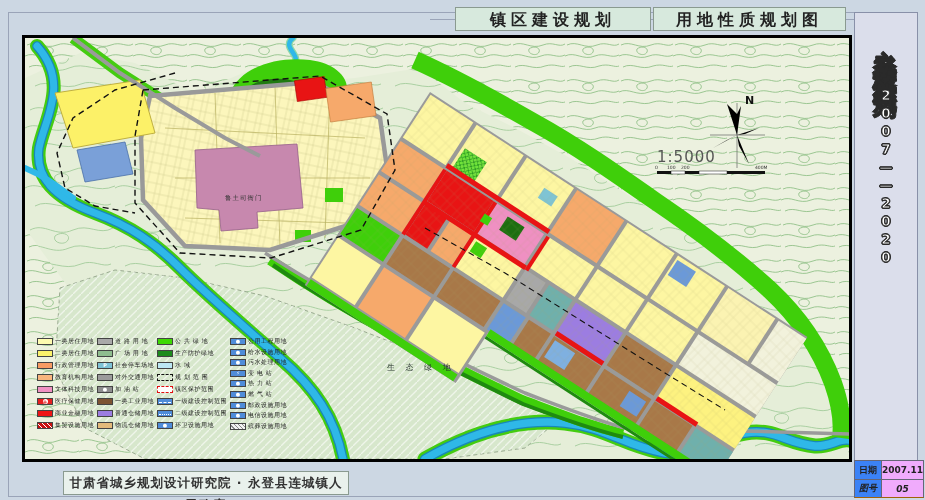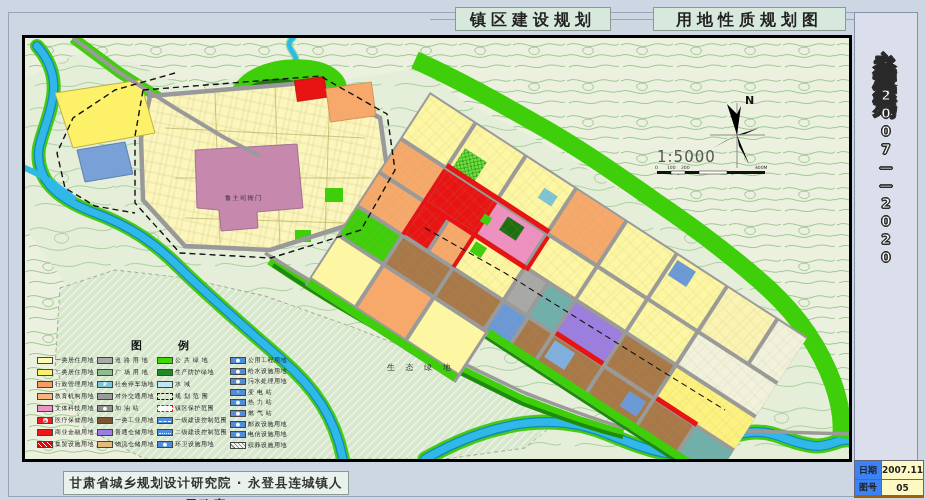--- a/index.html
+++ b/index.html
@@ -12,21 +12,21 @@
     border:1px solid #9aa4b8;box-sizing:border-box;pointer-events:none;}
   .connector{position:absolute;left:430px;top:19px;width:426px;height:1px;background:#9aa4b8;}
 
   
   .title-box{
     position:absolute;top:7px;height:24px;line-height:24px;
     background:#d7e9dd;border:1px solid #8a9a90;box-sizing:border-box;
     text-align:center;font-weight:bold;font-size:16px;letter-spacing:5px;
     color:#222;z-index:5;
   }
-  #title1{left:455px;width:156px;}
+  #title1{left:455px;width:196px;}
   #title2{left:653px;width:193px;}
 
   
   .map-wrap{
     position:absolute;left:22px;top:35px;width:824px;height:421px;
     border:3px solid #000;background:#e5eed8;z-index:2;
   }
   .map-wrap svg{position:absolute;left:0;top:0;}
 
   
@@ -73,24 +73,24 @@
     color:#fff;-webkit-text-stroke:0.9px #2a2a2a;
     text-shadow:-1px 0 #2a2a2a,1px 0 #2a2a2a,0 -1px #2a2a2a,0 1px #2a2a2a;
   }
   .sidebar-table{
     position:absolute;left:-1px;right:-1px;bottom:-1px;
     display:grid;grid-template-columns:27px 1fr;grid-auto-rows:19px;
   }
   .sb-cell{
     border:1px solid #667;border-right:none;border-bottom:none;
     display:flex;align-items:center;justify-content:center;
-    font-size:9px;font-weight:bold;color:#222;background:#fef9c3;
+    font-size:9px;font-weight:bold;color:#222;background:#f0abfc;
   }
   .sb-cell.lab{background:#3b82f6;}
-  .sb-cell.last{border-bottom:3px solid #a16207;}
+  .sb-cell.last{border-bottom:1px solid #a16207;font-style:italic;}
   .sb-cell.rt{border-right:1px solid #667;}
 
   
   .attribution{
     position:absolute;left:63px;top:471px;width:286px;height:24px;
     background:#e9f1ec;border:1px solid #8a9a90;box-sizing:border-box;
     text-align:center;line-height:22px;font-size:12.5px;font-weight:bold;
     color:#333;letter-spacing:1px;z-index:5;
   }
 </style>
@@ -303,21 +303,20 @@
       <rect x="646" y="133" width="14" height="3" fill="#fff" stroke="#111" stroke-width="0.5"></rect>
       <rect x="660" y="133" width="14" height="3" fill="#111"></rect>
       <rect x="674" y="133" width="28" height="3" fill="#fff" stroke="#111" stroke-width="0.5"></rect>
       <rect x="702" y="133" width="38" height="3" fill="#111"></rect>
     </g>
 
     <text x="362" y="332" font-size="8" letter-spacing="4" fill="#24322a">生 态 绿 地</text>
   </svg>
 
   <div class="legend">
-    <div class="legend-title">图 例</div>
     <div class="legend-cols" id="legend-columns">
         <div class="lg-col">
           <div class="lg-item">
             <span class="lg-sw" style="background: rgb(253, 251, 175);"></span>
             <span class="lg-label">一类居住用地</span>
           </div>
           <div class="lg-item">
             <span class="lg-sw" style="background: rgb(251, 242, 107);"></span>
             <span class="lg-label">二类居住用地</span>
           </div>

